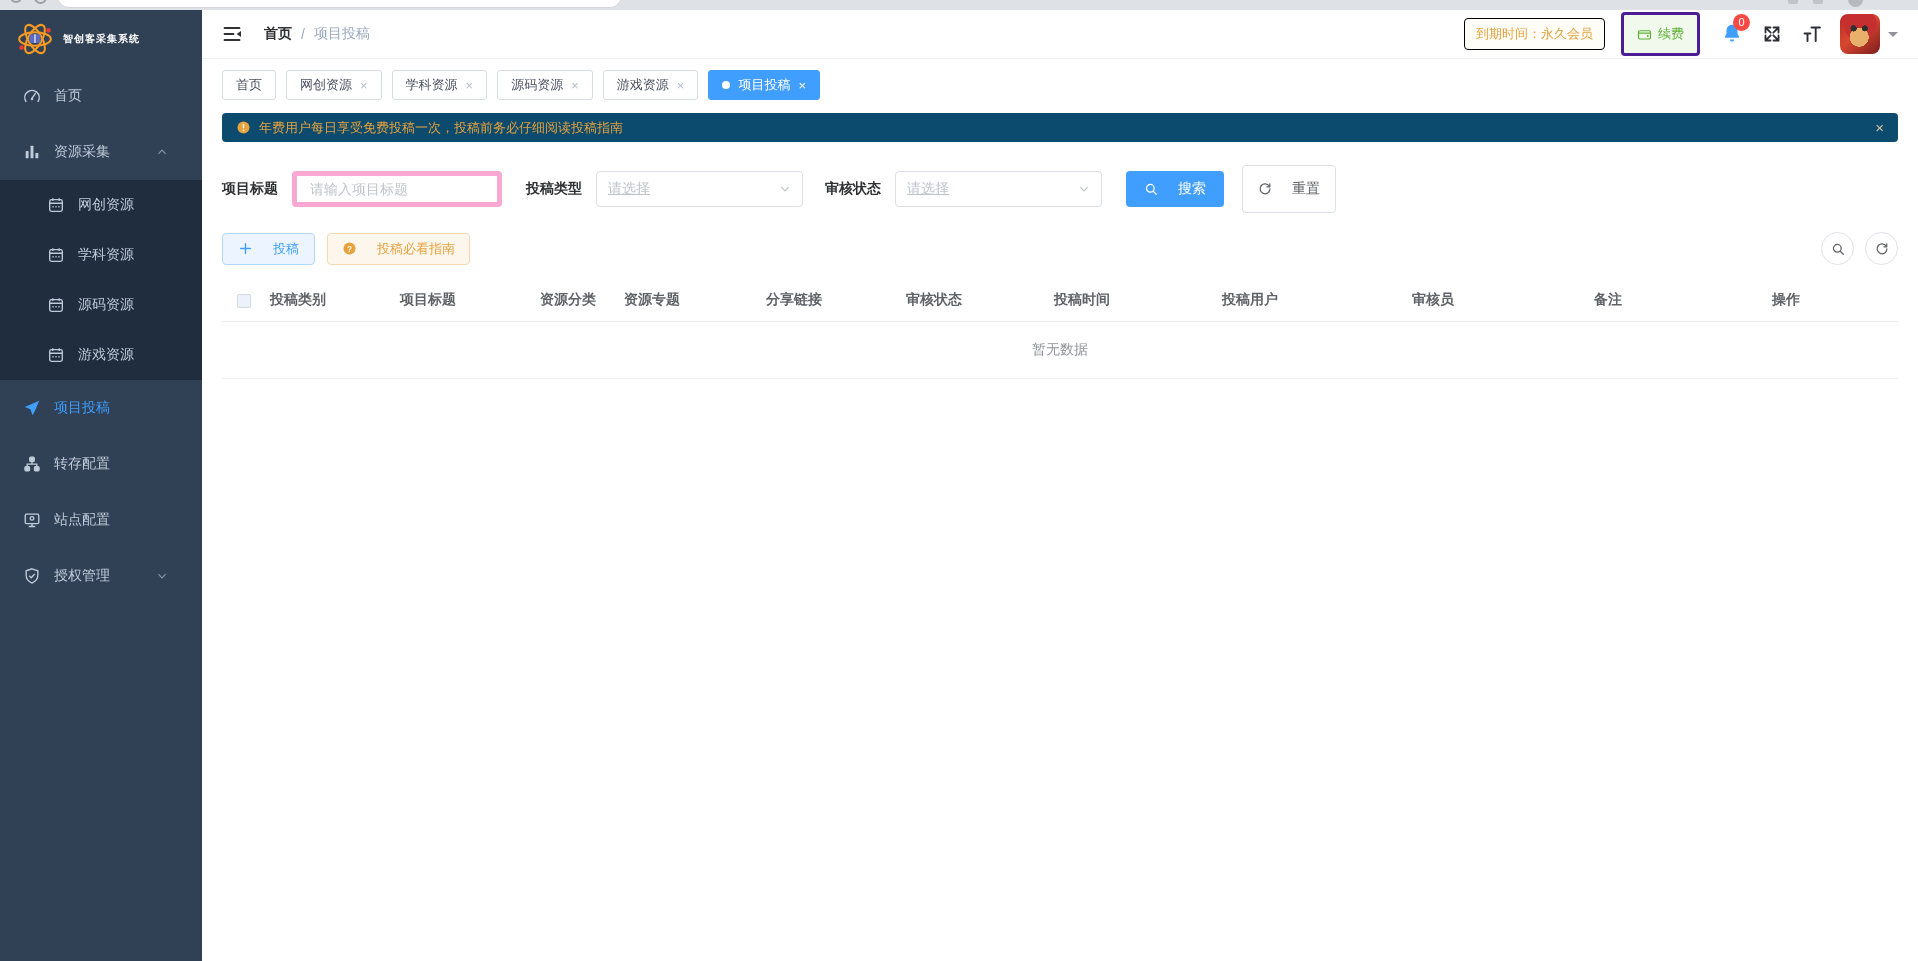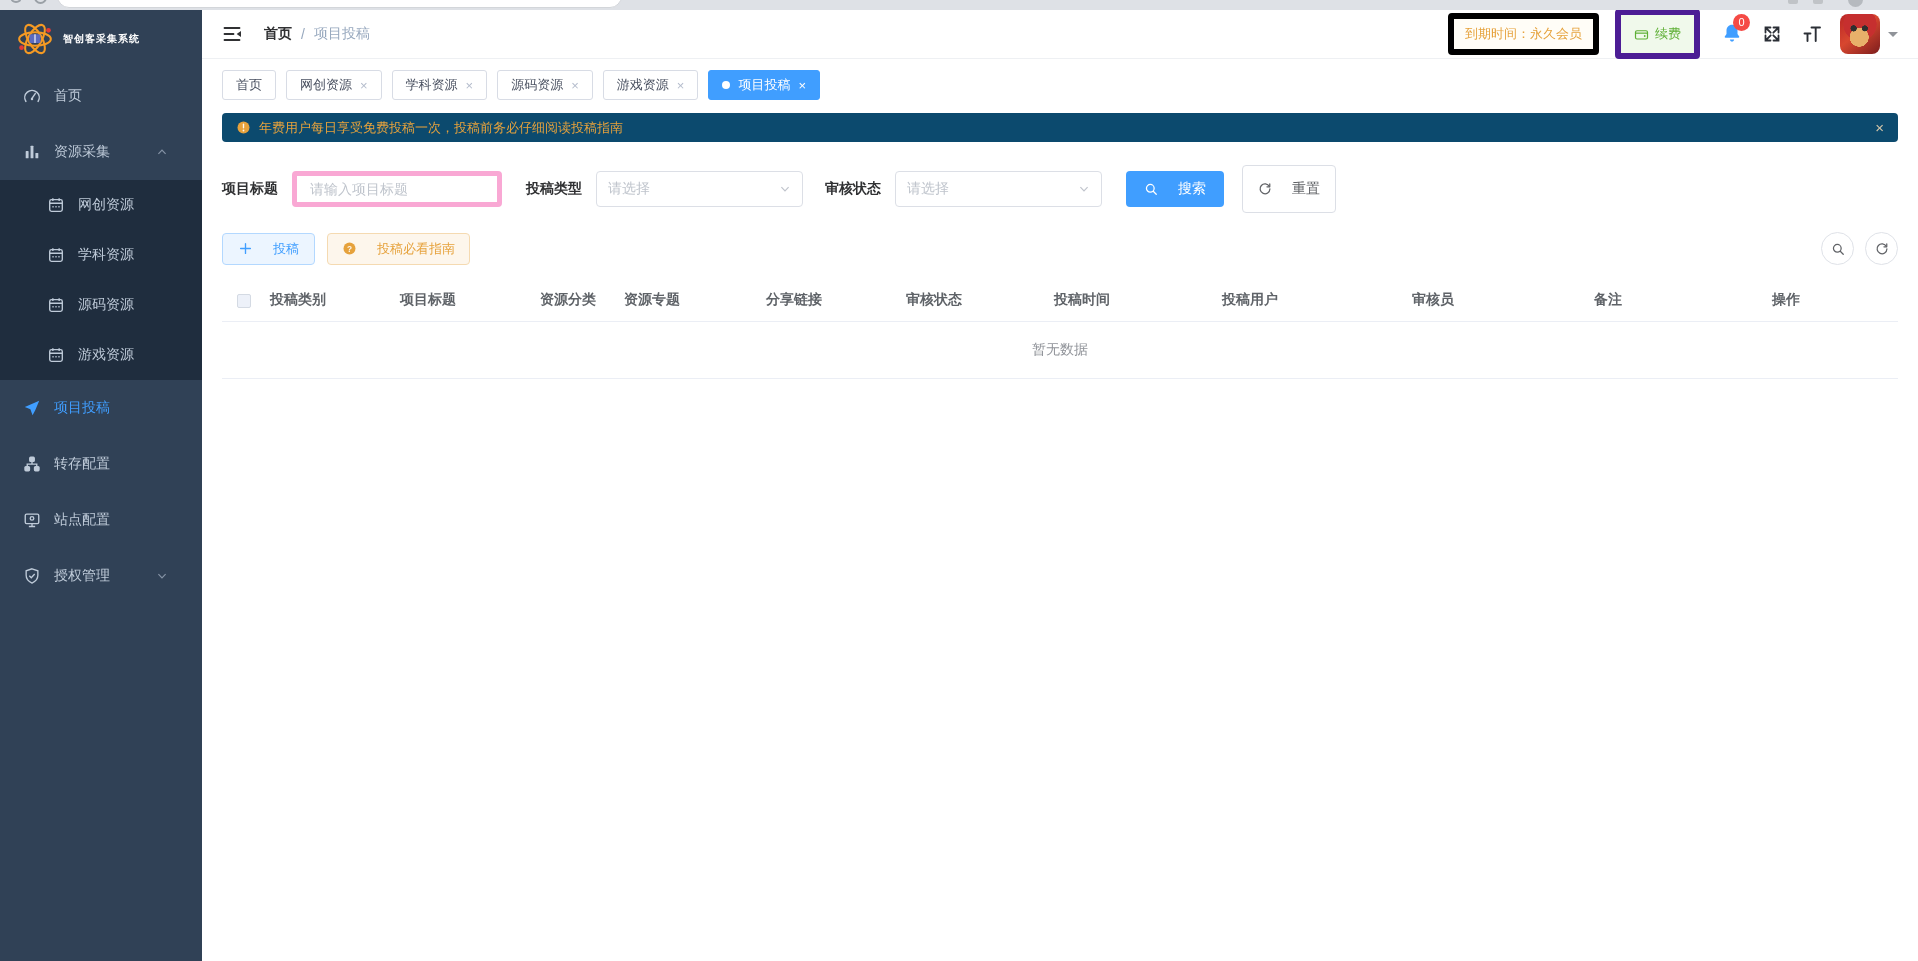--- a/index.html
+++ b/index.html
@@ -31,24 +31,24 @@
   .content { flex:1; display:flex; flex-direction:column; background:#fff; min-width:0; }
 
   .topbar { height:49px; flex:0 0 49px; display:flex; align-items:center; padding:0 20px;
             border-bottom:1px solid #eef0f3; }
   .collapse-btn { width:20px; height:20px; color:#303133; cursor:pointer; }
   .breadcrumb { display:flex; align-items:center; margin-left:22px; font-size:14px; }
   .bc-current { color:#303133; font-weight:600; }
   .bc-sep { color:#97a8be; margin:0 9px; }
   .bc-page { color:#97a8be; }
   .topbar-right { margin-left:auto; display:flex; align-items:center; }
-  .tag-expiry { border:6px solid #000000; color:#e6a23c; background:#fffdf7; font-size:13px;
+  .tag-expiry { border:1px solid #000000; color:#e6a23c; background:#fffdf7; font-size:13px;
                 padding:6px 11px; border-radius:4px; }
   .btn-renew { margin-left:16px; display:flex; align-items:center; gap:6px; background:#f0f9eb;
-               border:6px solid #4c1d95; color:#5daf34; font-size:13px; padding:10px 13px;
+               border:3px solid #4c1d95; color:#5daf34; font-size:13px; padding:10px 13px;
                border-radius:4px; cursor:pointer; }
   .bell-wrap { position:relative; margin-left:22px; width:20px; height:22px; cursor:pointer; }
   .bell-wrap svg { width:20px; height:20px; color:#409eff; }
   .badge { position:absolute; top:-9px; left:11px; min-width:17px; height:17px; padding:0 4px;
            background:#f54a45; color:#fff; font-size:11px; line-height:17px; text-align:center;
            border-radius:9px; }
   .fs-btn, .fontsize-btn { margin-left:20px; width:20px; height:20px; color:#2b2f36; cursor:pointer; }
   .avatar { margin-left:18px; width:40px; height:40px; border-radius:8px; cursor:pointer;
     background:
       radial-gradient(circle at 34% 36%, #2f2f2f 8%, transparent 9%),
@@ -75,21 +75,21 @@
   .alert .close { margin-left:auto; color:#d3c5a9; font-size:15px; cursor:pointer; }
 
   
   .filter-row { display:flex; align-items:center; padding:23px 20px 0; }
   .f-label { font-size:14px; font-weight:700; color:#303133; margin-right:14px; white-space:nowrap; }
   .inp { width:210px; height:36px; border:5px solid #f9a8d4; border-radius:4px; padding:0 13px;
          font-size:14px; color:#606266; outline:none; font-family:inherit; }
   .inp::placeholder { color:#bfc4cc; }
   .sel { width:207px; height:36px; border:1px solid #dcdfe6; border-radius:4px; padding:0 11px;
          display:flex; align-items:center; justify-content:space-between; cursor:pointer; }
-  .sel .ph { font-size:14px; color:#bfc4cc; }
+  .sel .ph { font-size:14px; color:#bfc4cc;text-decoration:underline; }
   .sel svg { width:12px; height:12px; color:#c0c4cc; }
   .gap24 { margin-left:24px; } .gap22 { margin-left:22px; }
   .btn { display:flex; align-items:center; gap:20px; border-radius:4px; font-size:14px;
          cursor:pointer; border:1px solid transparent; }
   .btn svg { width:14px; height:14px; }
   .btn-search { height:36px; padding:0 17px; background:#409eff; color:#fff; margin-left:24px; }
   .btn-reset { height:48px; padding:12px 15px; background:#fff; border-color:#dcdfe6; color:#606266; margin-left:18px; }
 
   
   .action-row { display:flex; align-items:center; padding:19px 20px 0; }

